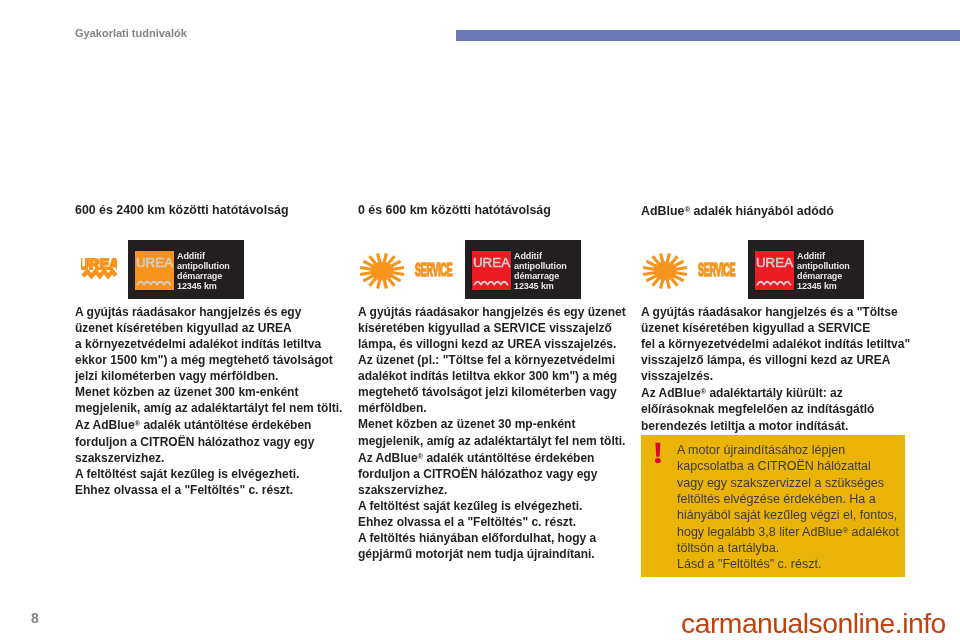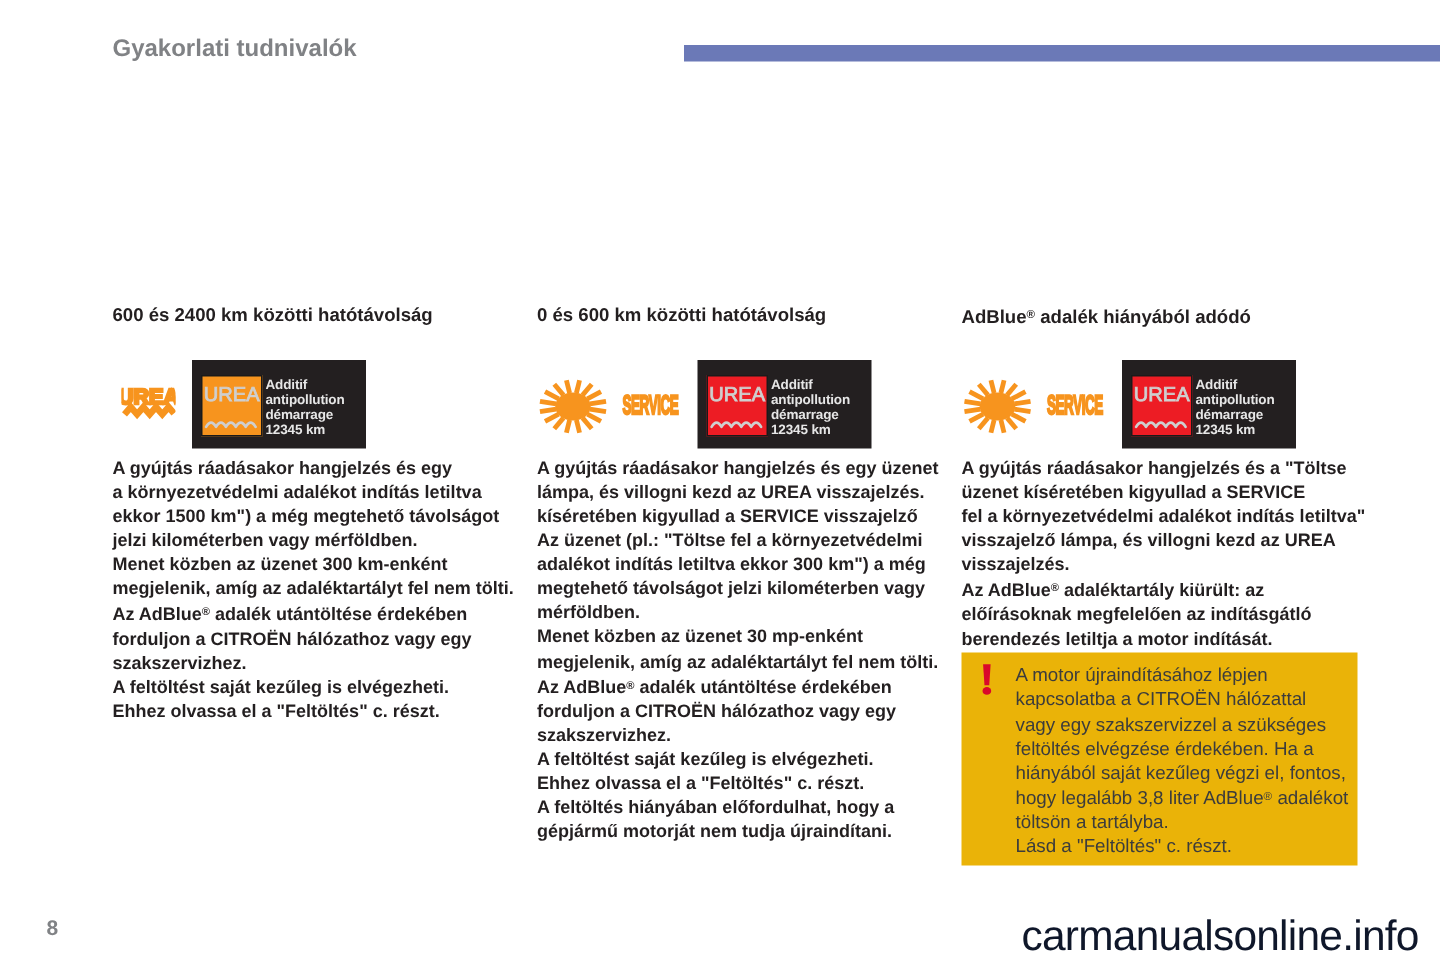--- a/index.html
+++ b/index.html
@@ -1,20 +1,20 @@
 <!DOCTYPE html>
 <html><head>
 <meta charset="utf-8">
 <style>
   html,body{margin:0;padding:0;}
   body{width:960px;height:640px;background:#ffffff;font-family:"Liberation Sans",sans-serif;overflow:hidden;}
   .page{position:absolute;left:0;top:0;width:960px;height:640px;background:#fff;}
 
   
-  .hdr-title{position:absolute;left:75px;top:26px;font-size:16px;font-weight:bold;color:#808285;line-height:14px;white-space:nowrap;}
+  .hdr-title{position:absolute;left:75px;top:26px;font-size:11px;font-weight:bold;color:#808285;line-height:14px;white-space:nowrap;}
   .hdr-bar{position:absolute;left:456px;top:30px;width:504px;height:11px;background:#6b79b7;}
 
   
   .colhead{position:absolute;top:202.2px;width:262px;margin:0;padding:0;
            font-size:12.4px;line-height:16.0px;font-weight:bold;color:#231f20;}
   .c1{left:75px;}
   .c2{left:358px;}
   .c3{left:641px;}
 
   
@@ -37,21 +37,21 @@
   
   .warnbox{position:absolute;left:641px;top:435px;width:264px;height:142px;background:#eab308;text-decoration:underline;}
   .warn-bang{position:absolute;left:11px;top:7px;width:12px;}
   .warn-text{position:absolute;left:36px;top:7.3px;width:230px;font-size:12.5px;line-height:16.11px;color:#3c3c3c;}
   .warn-text div{white-space:nowrap;}
 
   .reg{font-size:0.62em;vertical-align:0.42em;letter-spacing:0;}
 
   
   .pagenum{position:absolute;left:31px;top:610px;font-size:14px;line-height:16px;font-weight:bold;color:#808285;}
-  .wm{position:absolute;left:681px;top:607px;font-size:28.3px;line-height:32px;color:#0f172a;letter-spacing:-0.5px;white-space:nowrap;}
+  .wm{position:absolute;left:681px;top:607px;font-size:28.3px;line-height:32px;color:#c2410c;letter-spacing:-0.5px;white-space:nowrap;}
 </style>
 </head>
 <body>
 
 <div class="page">
 
   <div class="hdr-title">Gyakorlati tudnivalók</div>
   <div class="hdr-bar"></div>
 
   <h2 class="colhead c1">
@@ -152,35 +152,36 @@
           <div>Additif</div>
           <div>antipollution</div>
           <div>démarrage</div>
           <div>12345 km</div>
         </div>
       </div>
     </div>
 
   <div class="body-txt c1">
       <div>A gyújtás ráadásakor hangjelzés és egy</div>
+      <div>üzenet kíséretében kigyullad az UREA</div>
       <div>a környezetvédelmi adalékot indítás letiltva</div>
       <div>ekkor 1500 km") a még megtehető távolságot</div>
       <div>jelzi kilométerben vagy mérföldben.</div>
       <div>Menet közben az üzenet 300 km-enként</div>
       <div>megjelenik, amíg az adaléktartályt fel nem tölti.</div>
       <div>Az AdBlue<span class="reg">®</span> adalék utántöltése érdekében</div>
       <div>forduljon a CITROËN hálózathoz vagy egy</div>
       <div>szakszervizhez.</div>
       <div>A feltöltést saját kezűleg is elvégezheti.</div>
       <div>Ehhez olvassa el a "Feltöltés" c. részt.</div>
     </div>
   <div class="body-txt c2">
       <div>A gyújtás ráadásakor hangjelzés és egy üzenet</div>
+      <div>kíséretében kigyullad a SERVICE visszajelző</div>
       <div>lámpa, és villogni kezd az UREA visszajelzés.</div>
-      <div>kíséretében kigyullad a SERVICE visszajelző</div>
       <div>Az üzenet (pl.: "Töltse fel a környezetvédelmi</div>
       <div>adalékot indítás letiltva ekkor 300 km") a még</div>
       <div>megtehető távolságot jelzi kilométerben vagy</div>
       <div>mérföldben.</div>
       <div>Menet közben az üzenet 30 mp-enként</div>
       <div>megjelenik, amíg az adaléktartályt fel nem tölti.</div>
       <div>Az AdBlue<span class="reg">®</span> adalék utántöltése érdekében</div>
       <div>forduljon a CITROËN hálózathoz vagy egy</div>
       <div>szakszervizhez.</div>
       <div>A feltöltést saját kezűleg is elvégezheti.</div>

